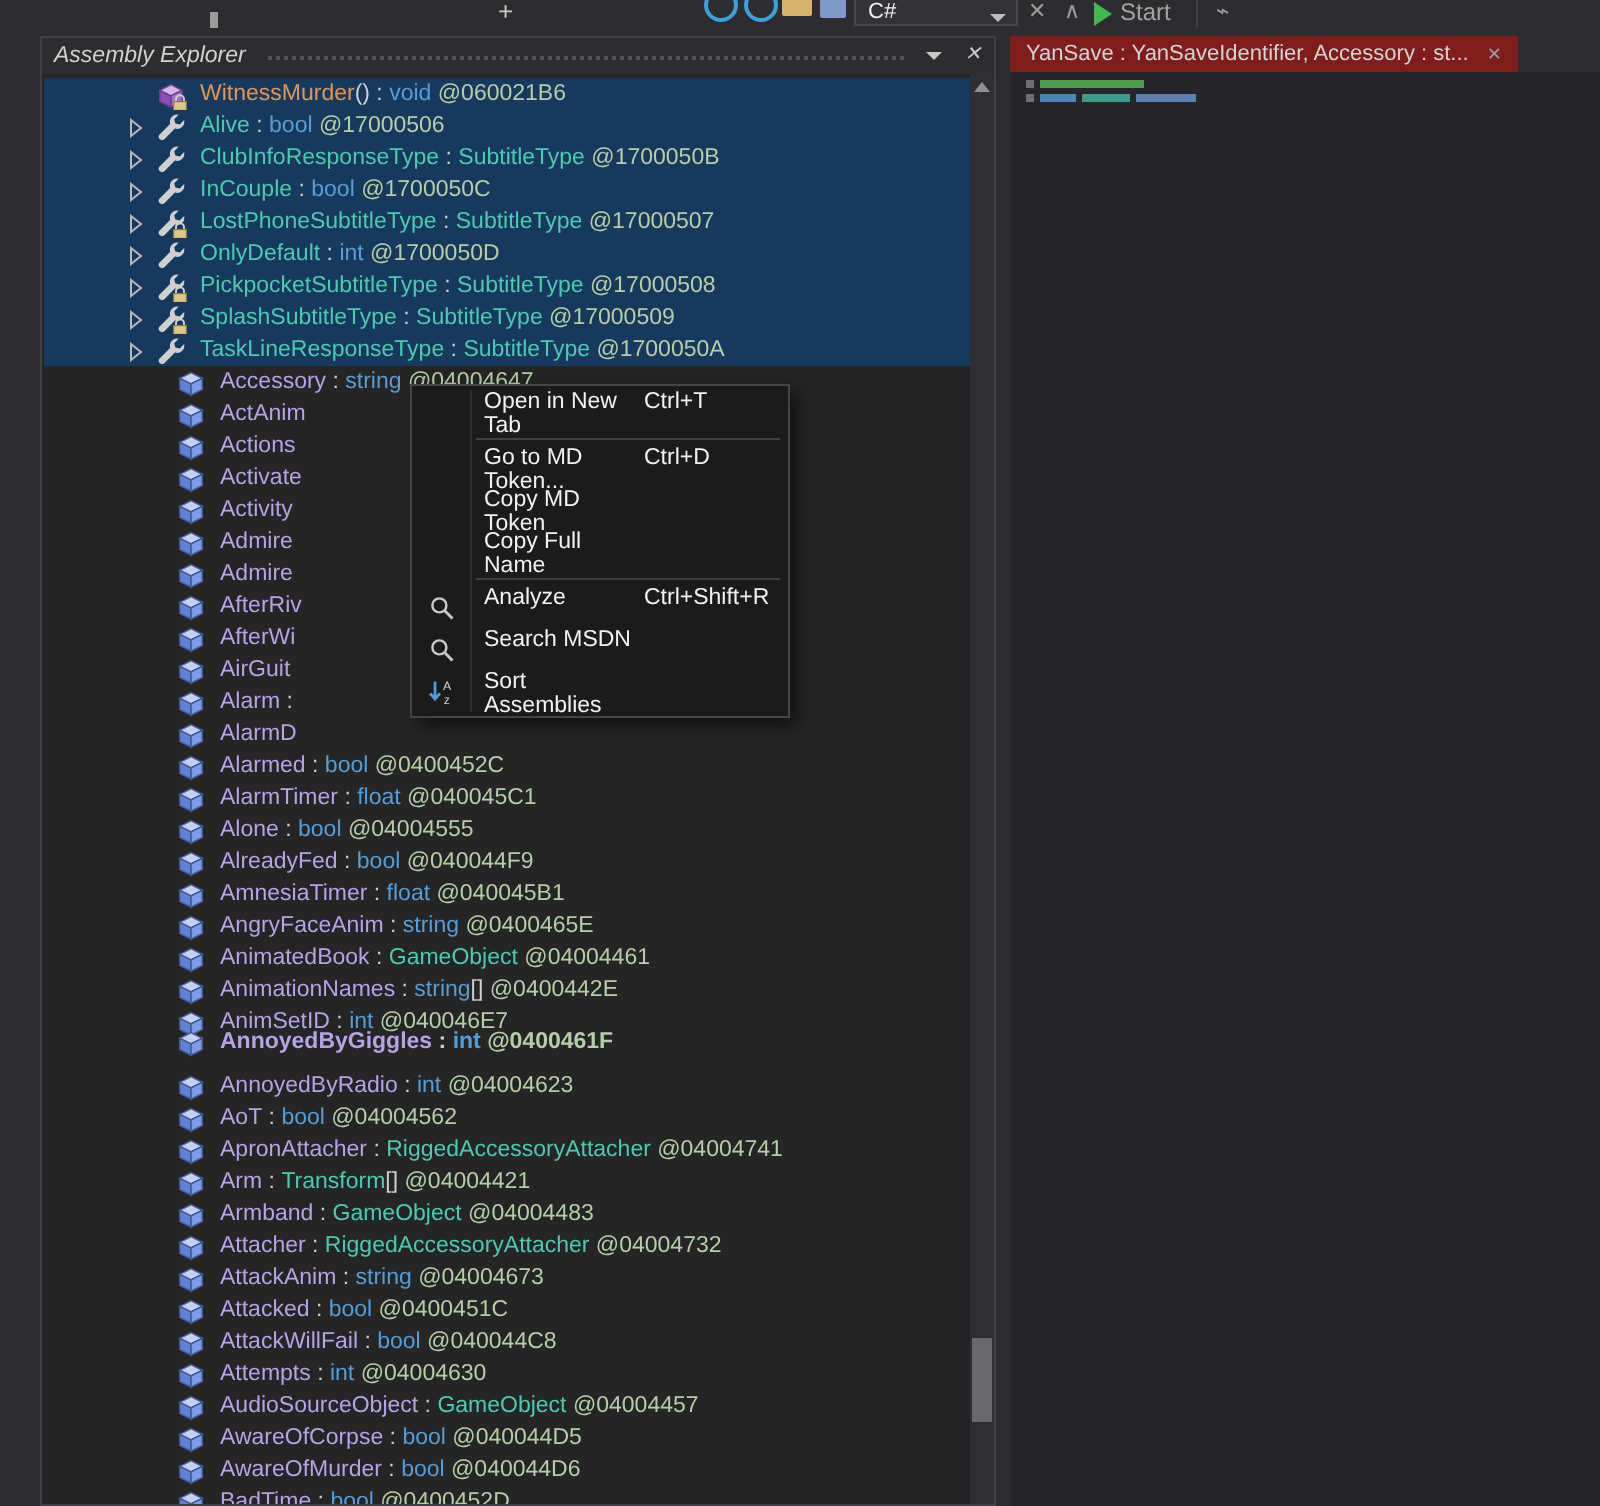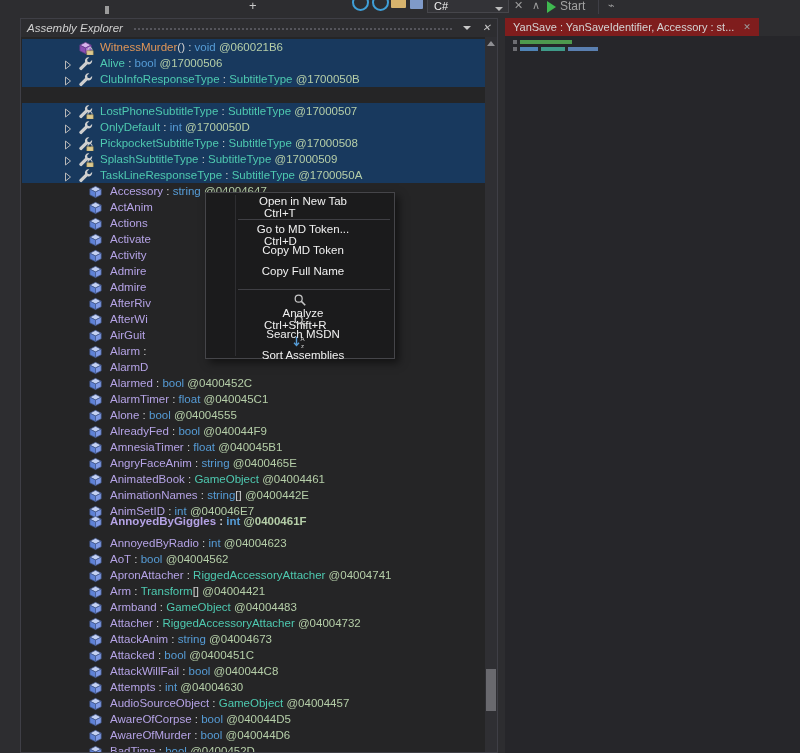--- a/index.html
+++ b/index.html
@@ -51,21 +51,21 @@
   
   .vscroll{position:absolute;top:18px;right:0;width:12px;bottom:0;background:#2f2f33;}
   .vs-up{position:absolute;top:4px;left:2px;width:0;height:0;border-left:4px solid transparent;
          border-right:4px solid transparent;border-bottom:5px solid #8f8f93;}
   .vs-thumb{position:absolute;left:1px;width:10px;background:#69696e;}
 
   
   .ctxmenu{position:absolute;left:205px;top:192px;width:188px;background:#1b1b1c;border:1px solid #454549;
            box-shadow:4px 4px 8px rgba(0,0,0,.5);padding:2px 0;z-index:20;font-size:11.5px;}
   .ctxmenu::before{content:"";position:absolute;left:29px;top:2px;bottom:2px;width:1px;background:#2e2e31;}
-  .mitem{position:relative;height:21px;display:flex;align-items:center;color:#f1f1f1;cursor:default;flex-direction:column;}
+  .mitem{position:relative;height:21px;display:flex;color:#f1f1f1;cursor:default;}
   .mitem.hl{background:#3e3e42;}
   .m-ico{width:30px;display:flex;justify-content:center;align-items:center;flex:none;}
   .m-lbl{flex:1;padding-left:6px;}
   .m-sc{width:72px;flex:none;text-align:left;}
   .msep{height:1px;background:#3f3f44;margin:3px 4px 3px 32px;}
 
   
   .panel-right{position:absolute;left:505px;top:18px;right:0;bottom:0;background:#2d2d30;}
   .tabbar{position:absolute;left:0;top:0;right:0;height:18px;background:#2d2d30;}
   .tab{position:absolute;left:0;top:0;height:18px;max-width:260px;background:#7f1d1d;display:flex;
@@ -131,20 +131,29 @@
         </div>
         <div class="trow sel" style="top: 34px;">
           <span class="t-exp"><svg width="8" height="10" viewBox="0 0 8 10">
               <polygon points="1.5,1 6.5,5 1.5,9" fill="none" stroke="#b8b8b8" stroke-width="1"></polygon>
             </svg></span>
           <span class="t-ico" style="left:56px"><svg width="15" height="15" viewBox="0 0 16 16">
               <path d="M11.2 1.3a3.8 3.8 0 0 0-3.6 5L2.2 11.7a1.8 1.8 0 1 0 2.5 2.5l5.4-5.4a3.8 3.8 0 0 0 4.9-4.5L12.6 6.7 10.3 6.1 9.7 3.8 12.1 1.4a3.8 3.8 0 0 0-.9-.1z" fill="#cfcfcf"></path>
             </svg></span>
           <span class="t-lbl" style="left:78px"><span class="n-prop">ClubInfoResponseType</span><span class="pn">&nbsp;:&nbsp;</span><span class="t-cls">SubtitleType</span><span class="addr">&nbsp;@1700050B</span></span>
         </div>
+        <div class="trow sel" style="top: 50px;">
+          <span class="t-exp"><svg width="8" height="10" viewBox="0 0 8 10">
+              <polygon points="1.5,1 6.5,5 1.5,9" fill="none" stroke="#b8b8b8" stroke-width="1"></polygon>
+            </svg></span>
+          <span class="t-ico" style="left:56px"><svg width="15" height="15" viewBox="0 0 16 16">
+              <path d="M11.2 1.3a3.8 3.8 0 0 0-3.6 5L2.2 11.7a1.8 1.8 0 1 0 2.5 2.5l5.4-5.4a3.8 3.8 0 0 0 4.9-4.5L12.6 6.7 10.3 6.1 9.7 3.8 12.1 1.4a3.8 3.8 0 0 0-.9-.1z" fill="#cfcfcf"></path>
+            </svg></span>
+          <span class="t-lbl" style="left:78px"><span class="n-prop">InCouple</span><span class="pn">&nbsp;:&nbsp;</span><span class="t-kw">bool</span><span class="addr">&nbsp;@1700050C</span></span>
+        </div>
         <div class="trow sel" style="top: 66px;">
           <span class="t-exp"><svg width="8" height="10" viewBox="0 0 8 10">
               <polygon points="1.5,1 6.5,5 1.5,9" fill="none" stroke="#b8b8b8" stroke-width="1"></polygon>
             </svg></span>
           <span class="t-ico" style="left:56px"><svg width="15" height="15" viewBox="0 0 16 16">
               <path d="M11.2 1.3a3.8 3.8 0 0 0-3.6 5L2.2 11.7a1.8 1.8 0 1 0 2.5 2.5l5.4-5.4a3.8 3.8 0 0 0 4.9-4.5L12.6 6.7 10.3 6.1 9.7 3.8 12.1 1.4a3.8 3.8 0 0 0-.9-.1z" fill="#cfcfcf"></path>
             </svg><svg width="8" height="9" viewBox="0 0 8 9" style="position:absolute;left:8px;top:7px">
               <path d="M2 4V2.6a2 2 0 0 1 4 0V4" fill="none" stroke="#cfcfcf" stroke-width="1"></path>
               <rect x="0.8" y="3.8" width="6.4" height="4.4" fill="#dcc98e" stroke="#8c7a45" stroke-width="0.6"></rect>
             </svg></span>

